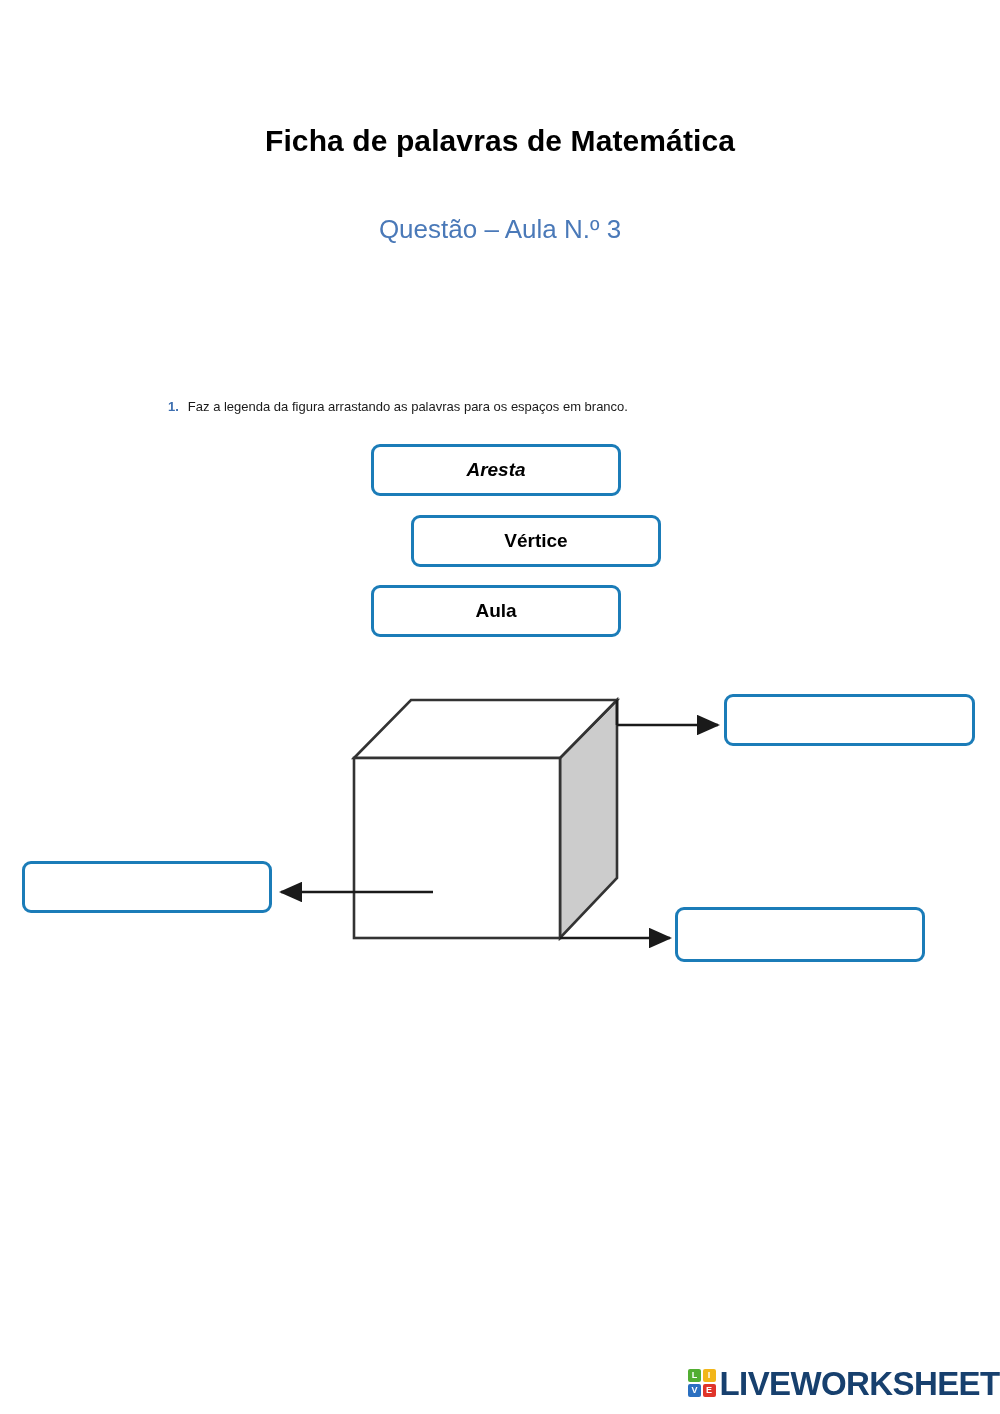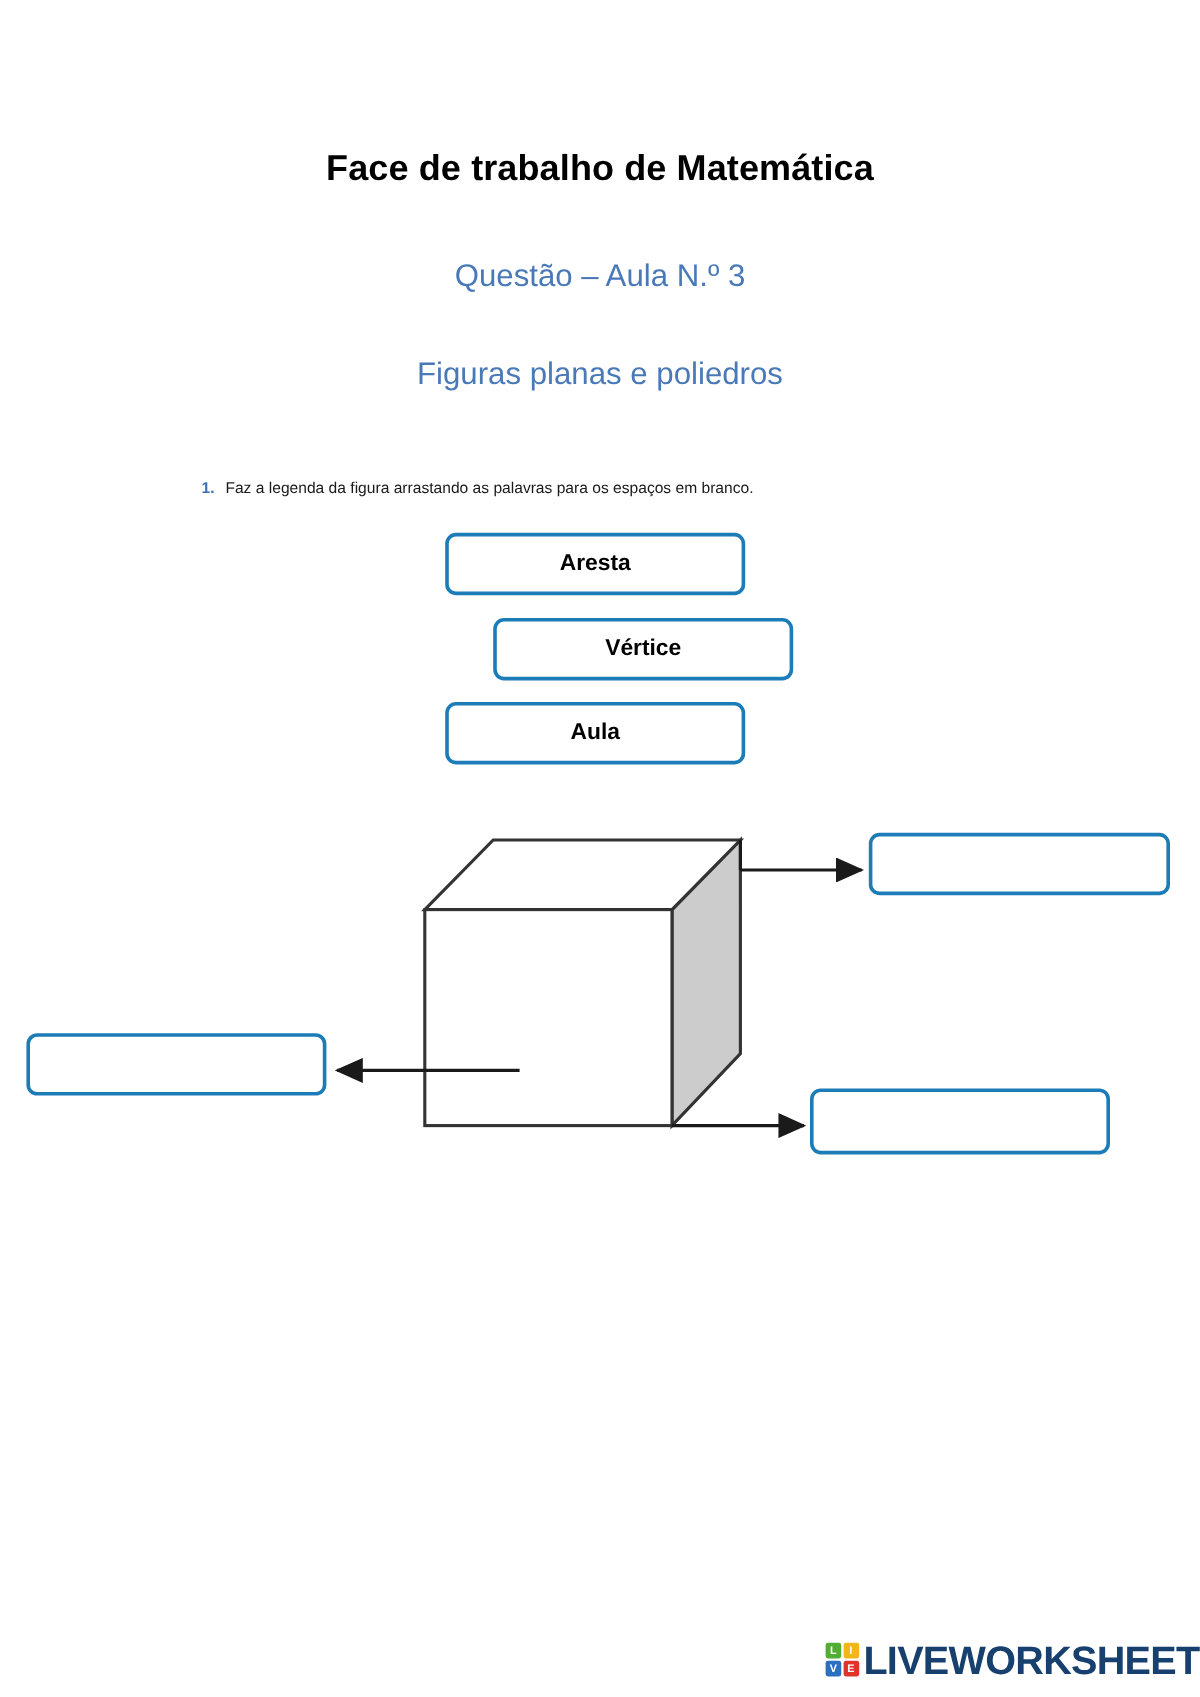--- a/index.html
+++ b/index.html
@@ -77,21 +77,21 @@
     border: 3px solid #1b7cb8;
     border-radius: 9px;
     background: #ffffff;
     display: flex;
     align-items: center;
     justify-content: center;
     font-size: 19px;
     font-weight: bold;
     color: #000000;
   }
-  .chip-1 { top: 444px; }
+  .chip-1 { top: 444px; font-style: italic; }
   .chip-2 { top: 515px; margin-left: 40px; }
   .chip-3 { top: 585px; }
 
   
   .dropzone {
     position: absolute;
     box-sizing: border-box;
     border: 3px solid #1b7cb8;
     border-radius: 9px;
     background: #ffffff;
@@ -161,23 +161,22 @@
     color: #17406e;
     letter-spacing: -0.6px;
     line-height: 1;
   }
 </style>
 </head>
 <body>
 
 <div class="page">
 
-  <div class="title-main">Face de trabalho de Matemática</div>
+  <div class="title-main">Ficha de palavras de Matemática</div>
   <div class="title-sub1">Questão – Aula N.º 3</div>
-  <div class="title-sub2">Figuras planas e poliedros</div>
 
   <div class="instruction">
     <span class="num">1.</span><span>Faz a legenda da figura arrastando as palavras para os espaços em branco.</span>
   </div>
 
   <div class="chip chip-1">Aresta</div>
   <div class="chip chip-2">Vértice</div>
   <div class="chip chip-3">Aula</div>
 
   <div class="dropzone dz-top-right"></div>

